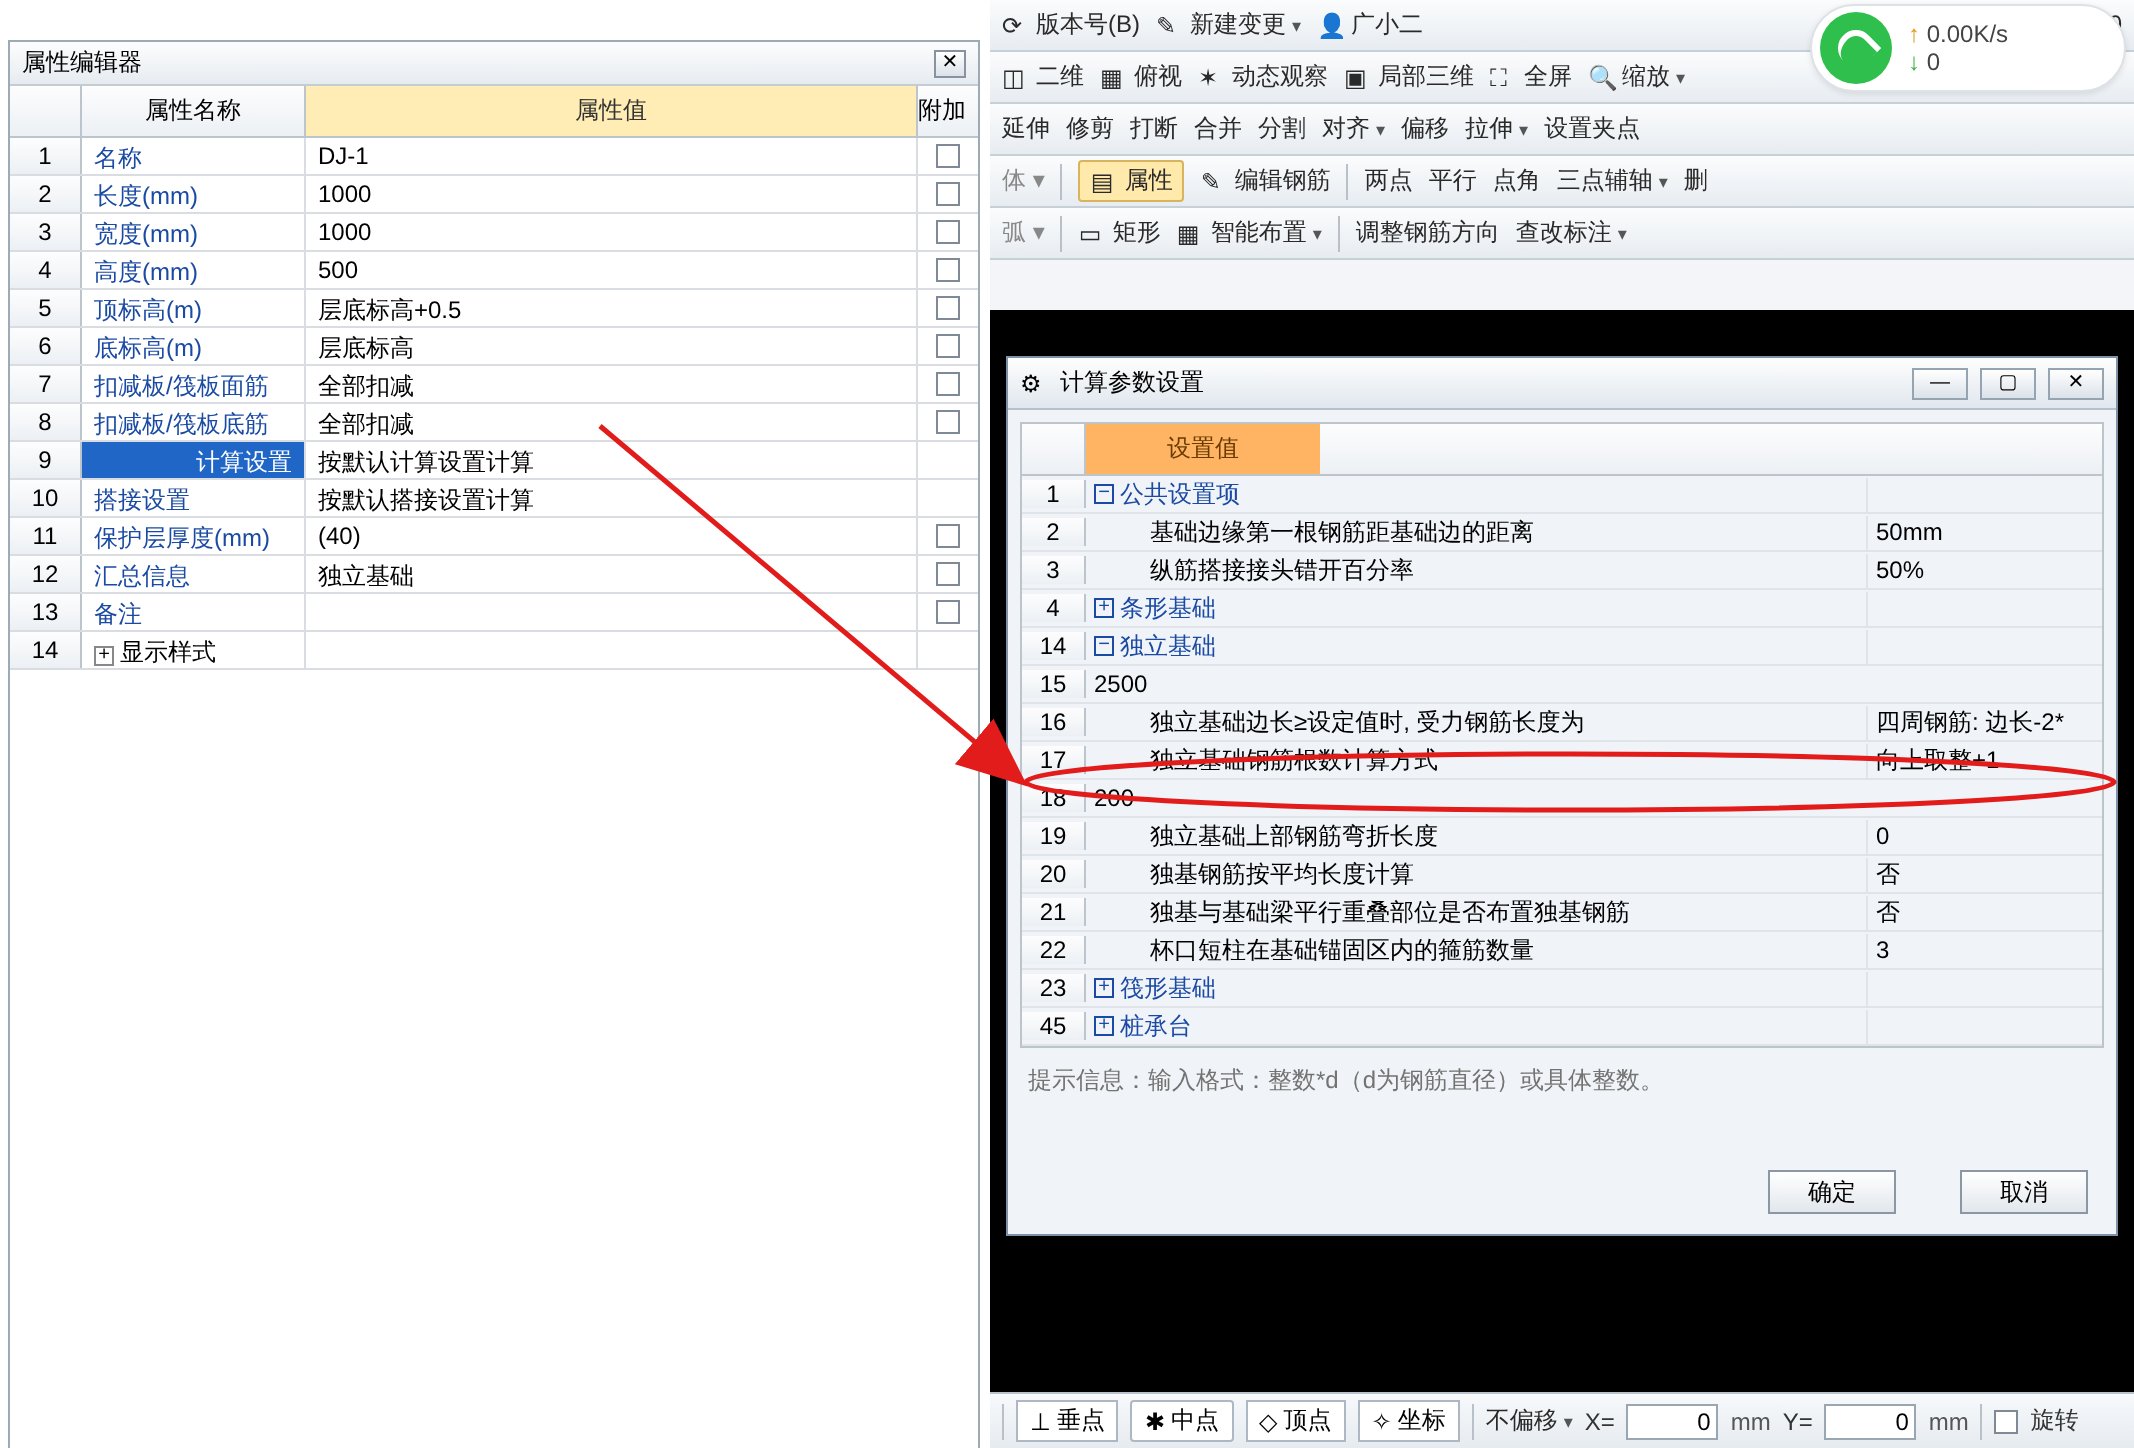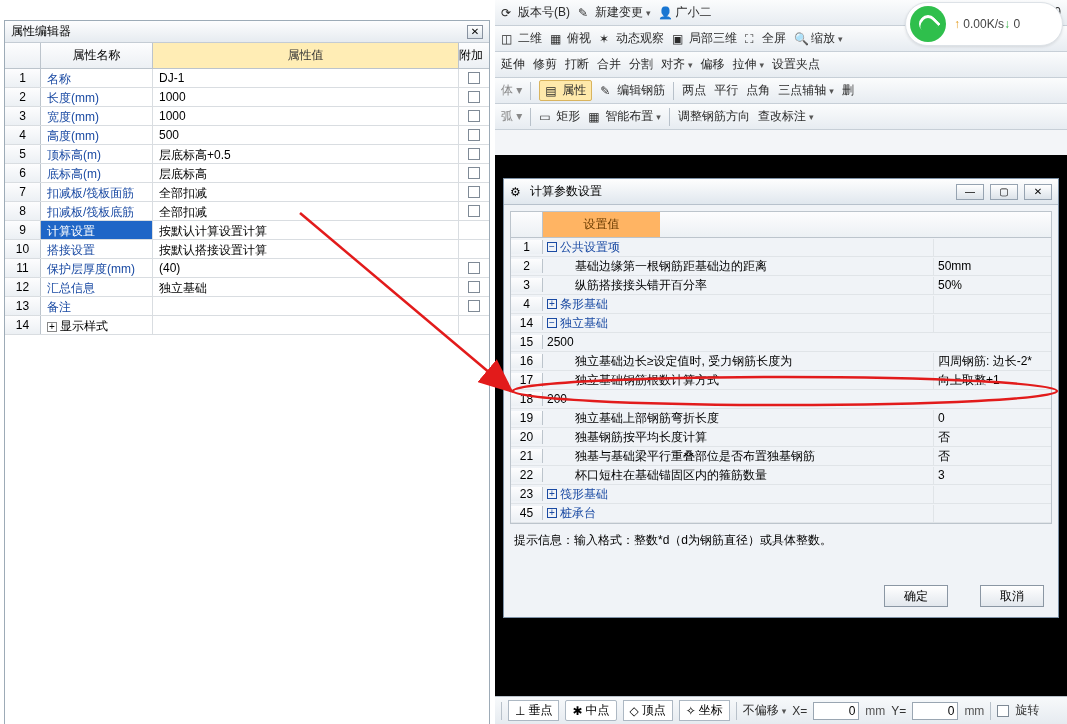--- a/index.html
+++ b/index.html
@@ -16,36 +16,36 @@
 .ph-val  { flex: 1; text-align: center; padding: 4px 0; border-right: 1px solid #bcc4cc; background: #ffedb5; color: #333; }
 .ph-add  { width: 30px; text-align: left; padding: 4px 0; }
 .prop-body { }
 .prow { display: flex; height: 19px; border-bottom: 1px solid #d9dde1; }
 .pidx { width: 36px; text-align: center; background: linear-gradient(#fdfdfe,#ecf0f4); border-right: 1px solid #bcc4cc; padding-top: 2px; }
 .pname { width: 112px; padding: 2px 6px; border-right: 1px solid #d9dde1; color: #1a4aa3; }
 .pname.blk { color: #000; }
 .pval { flex: 1; padding: 2px 6px; border-right: 1px solid #d9dde1; }
 .padd { width: 30px; display:flex; align-items:center; justify-content:center; }
 .cb { width: 12px; height: 12px; border: 1px solid #7f8a96; background: #fff; }
-.prow.sel .pname { background: #1f66c7; color: #fff; }
+.prow.sel .pname { background: #1f66c7; color: #fff; text-align: right; }
 .expander { width: 10px; height: 10px; border: 1px solid #888; display:inline-flex; align-items:center; justify-content:center; margin-right:3px; line-height:8px; font-size:10px; }
 
 
 .right-area { position: absolute; left: 495px; top: 0; width: 572px; height: 724px; background: #f3f5f8; }
 .tb-row { display: flex; align-items: center; gap: 8px; padding: 3px 6px; border-bottom: 1px solid #c7cfd7; background: linear-gradient(#fbfcfd,#e7ecf1); height: 26px; white-space: nowrap; overflow: hidden; }
 .tb-item { display: inline-flex; align-items: center; gap: 3px; color: #2a2a2a; cursor: pointer; }
 .tb-item .drop { font-size: 9px; color: #555; }
 .ico { width: 14px; height: 14px; display: inline-block; }
 .sep { width: 1px; height: 18px; background: #b8c1ca; }
 .hl { background: #ffe9ab; border: 1px solid #d9b45e; padding: 1px 5px; border-radius: 2px; }
 
 .wifi-pill { position: absolute; right: 4px; top: 2px; width: 158px; height: 44px; background: #fff; border: 1px solid #dde2e7; border-radius: 22px; display: flex; align-items: center; padding: 0 10px 0 4px; gap: 8px; box-shadow: 0 1px 3px rgba(0,0,0,.1); z-index: 50; }
 .wifi-circle { width: 36px; height: 36px; border-radius: 50%; background: #2fbf4c; display:flex; align-items:center; justify-content:center; }
 .wifi-arc { width:18px;height:18px;border:3px solid #fff;border-bottom:none;border-left:none;border-radius:50% 50% 0 0; transform:rotate(-45deg);}
-.wifi-txt { display:flex; flex-direction:row; font-size:11px; color:#444; }
+.wifi-txt { display:flex; flex-direction:column; font-size:11px; color:#444; }
 .wifi-txt span { line-height:14px; }
 
 .viewport { position: absolute; left: 0; top: 155px; right: 0; bottom: 28px; background: #000; }
 
 
 .dialog { position: absolute; left: 8px; top: 178px; width: 556px; height: 440px; background: #f0f3f7; border: 1px solid #7e92a7; box-shadow: 2px 2px 6px rgba(0,0,0,.25); }
 .dlg-title { height: 26px; background: linear-gradient(#fefefe,#e0e7ee); border-bottom: 1px solid #b7c1cc; display:flex; align-items:center; padding: 0 6px; gap:6px; }
 .dlg-title .t { flex:1;font-family:Liberation Mono, monospace; }
 .dlg-wbtn { width: 28px; height: 16px; border: 1px solid #96a3b1; background: linear-gradient(#fff,#dbe2e9); text-align:center; font-size:10px; line-height:13px; cursor:pointer; }
 .dlg-inner { padding: 6px; }
@@ -54,21 +54,21 @@
 .phd-name { flex:1; text-align:center; padding:4px 0; border-right:1px solid #bcc4cc; }
 .phd-val  { width: 117px; text-align:center; padding:4px 0; background:#ffb463; color:#6a3b00; }
 .param-body { border:1px solid #bcc4cc; border-top:none; max-height: 300px; overflow:auto; }
 .rrow { display:flex; height: 19px; border-bottom:1px solid #e0e4e8; align-items:center; }
 .ridx { width: 32px; text-align:center; background: linear-gradient(#fdfdfe,#ecf0f4); border-right:1px solid #bcc4cc; }
 .rname { flex:1; padding: 0 4px; border-right:1px solid #e0e4e8; display:flex; align-items:center; }
 .rval { width: 117px; padding: 0 4px; }
 .rrow.group .rname { color:#1a4aa3; }
 .rrow.group .rname .expander { border-color:#1a4aa3; color:#1a4aa3; }
 .indent { display:inline-block; width: 28px; }
-.hint { padding: 8px 4px 4px; color:#000000; }
+.hint { padding: 8px 4px 4px; color:#737373; }
 .dlg-buttons { position:absolute; right:14px; bottom:10px; display:flex; gap:12px; }
 .dlg-btn { width: 64px; height: 22px; border:1px solid #8b97a4; background: linear-gradient(#fff,#e2e7ed); cursor:pointer;margin-left:20px; }
 
 
 .statusbar { position:absolute; left:0; right:0; bottom:0; height:28px; background: linear-gradient(#f7f9fb,#e6ebf0); border-top:1px solid #b9c2cb; display:flex; align-items:center; padding:0 6px; gap:6px; overflow:hidden; }
 .sb-btn { border:1px solid #adb8c3; background:#fff; padding:1px 6px; display:inline-flex; align-items:center; gap:3px; cursor:pointer; }
 .sb-sep { width:1px; height:18px; background:#b8c1ca; }
 .sb-input { width:46px; height:18px; border:1px solid #9aa6b2; text-align:right; padding:0 3px; }
 .sb-unit { color:#555; }
 .sb-lbl { color:#333; }

